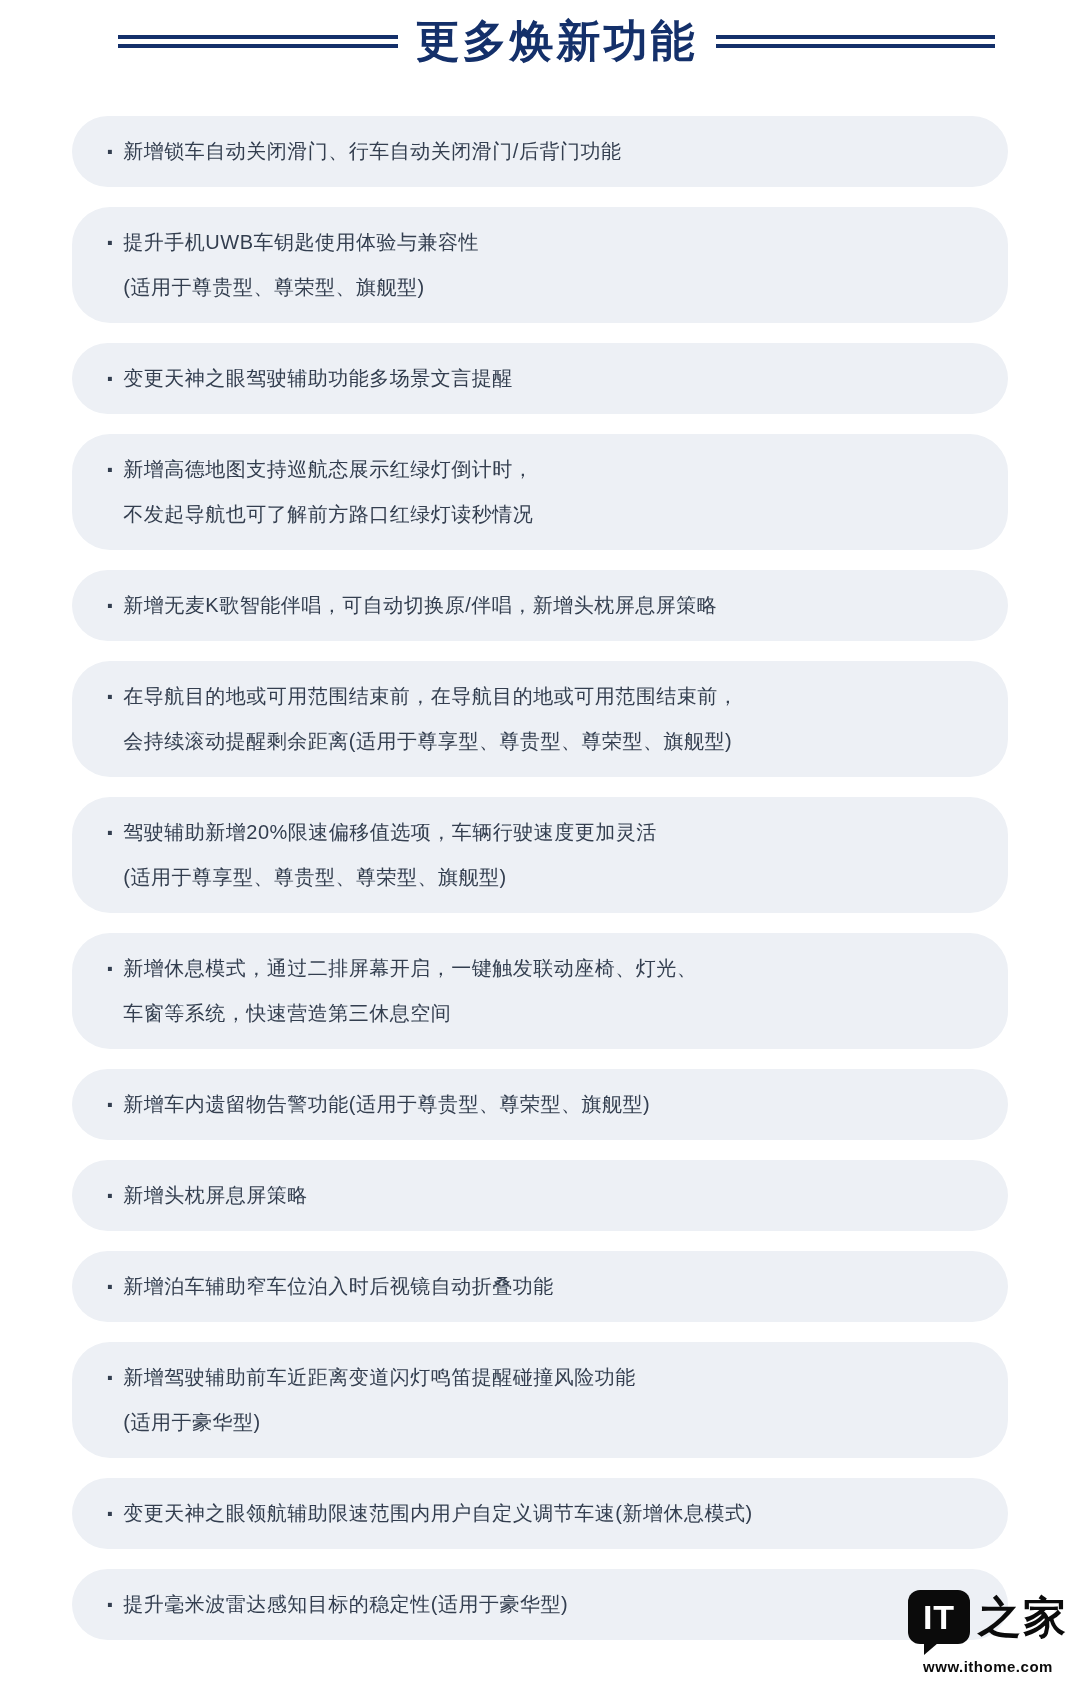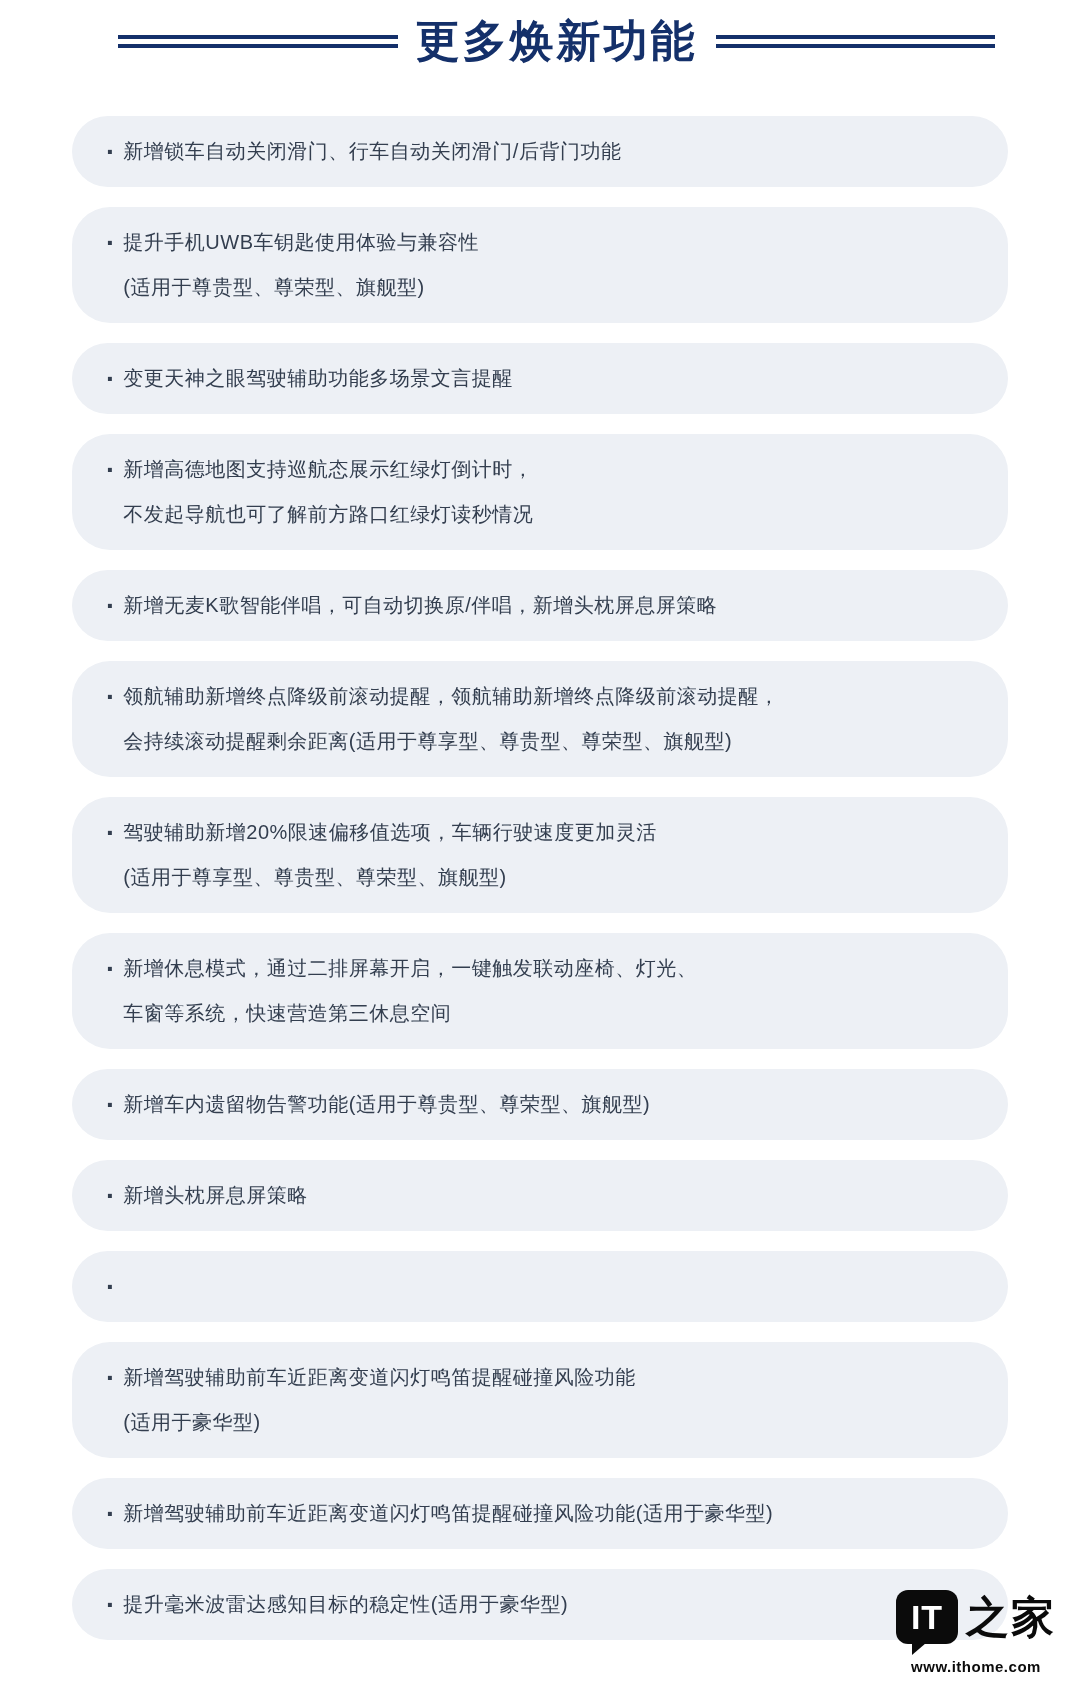--- a/index.html
+++ b/index.html
@@ -63,21 +63,21 @@
     margin: 0;
     color: #333e4f;
     font-size: 20px;
     line-height: 45px;
     white-space: pre-line;
     letter-spacing: 0.5px;
   }
   
   .logo {
     position: absolute;
-    right: 24px;
+    right: 12px;
     bottom: 10px;
     display: flex;
     flex-direction: column;
     align-items: center;
   }
   .logo-row {
     display: flex;
     align-items: center;
     gap: 8px;
   }
@@ -158,21 +158,21 @@
 不发起导航也可了解前方路口红绿灯读秒情况</p>
     </div>
 
     <div class="pill">
       <span class="bullet">·</span>
       <p class="txt">新增无麦K歌智能伴唱，可自动切换原/伴唱，新增头枕屏息屏策略</p>
     </div>
 
     <div class="pill">
       <span class="bullet">·</span>
-      <p class="txt">领航辅助新增终点降级前滚动提醒，领航辅助新增终点降级前滚动提醒，
+      <p class="txt">在导航目的地或可用范围结束前，在导航目的地或可用范围结束前，
 会持续滚动提醒剩余距离(适用于尊享型、尊贵型、尊荣型、旗舰型)</p>
     </div>
 
     <div class="pill">
       <span class="bullet">·</span>
       <p class="txt">驾驶辅助新增20%限速偏移值选项，车辆行驶速度更加灵活
 (适用于尊享型、尊贵型、尊荣型、旗舰型)</p>
     </div>
 
     <div class="pill">
@@ -186,31 +186,32 @@
       <p class="txt">新增车内遗留物告警功能(适用于尊贵型、尊荣型、旗舰型)</p>
     </div>
 
     <div class="pill">
       <span class="bullet">·</span>
       <p class="txt">新增头枕屏息屏策略</p>
     </div>
 
     <div class="pill">
       <span class="bullet">·</span>
+      <p class="txt">新增泊车辅助窄车位泊入时后视镜自动折叠功能</p>
     </div>
 
     <div class="pill">
       <span class="bullet">·</span>
       <p class="txt">新增驾驶辅助前车近距离变道闪灯鸣笛提醒碰撞风险功能
 (适用于豪华型)</p>
     </div>
 
     <div class="pill">
       <span class="bullet">·</span>
-      <p class="txt">新增驾驶辅助前车近距离变道闪灯鸣笛提醒碰撞风险功能(适用于豪华型)</p>
+      <p class="txt">变更天神之眼领航辅助限速范围内用户自定义调节车速(新增休息模式)</p>
     </div>
 
     <div class="pill">
       <span class="bullet">·</span>
       <p class="txt">提升毫米波雷达感知目标的稳定性(适用于豪华型)</p>
     </div>
 
   </div>
 
   <div class="logo">

